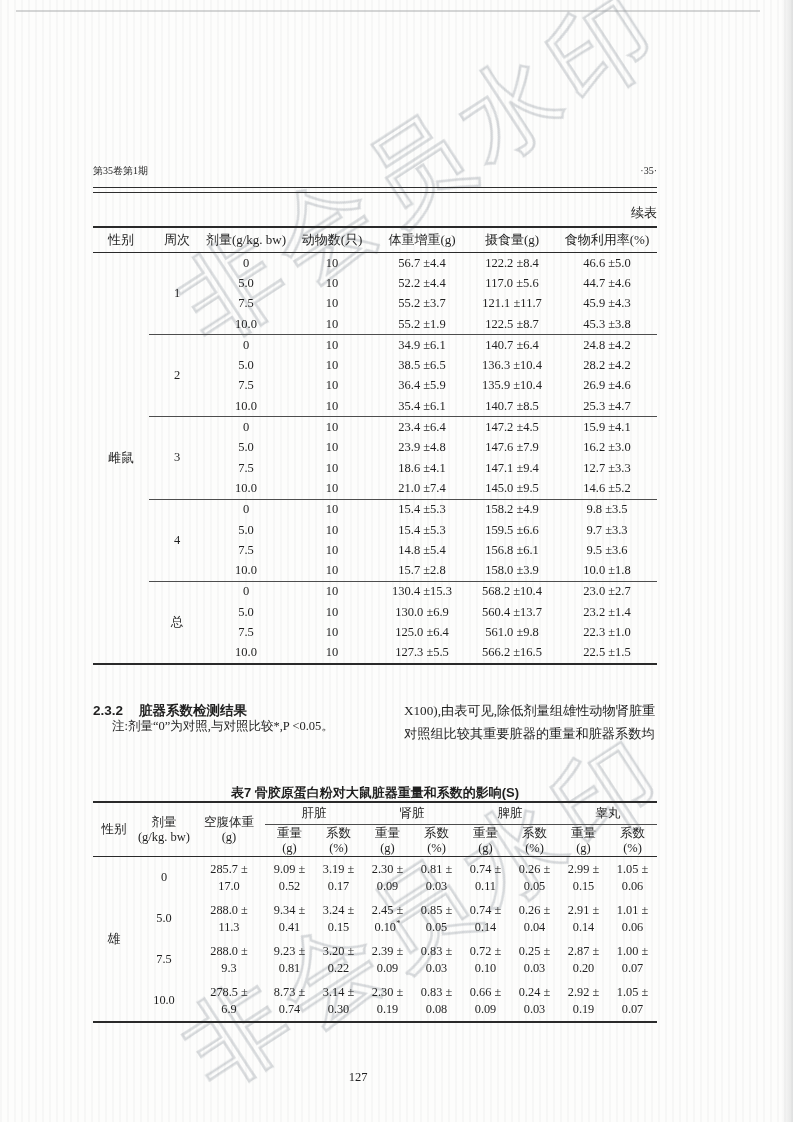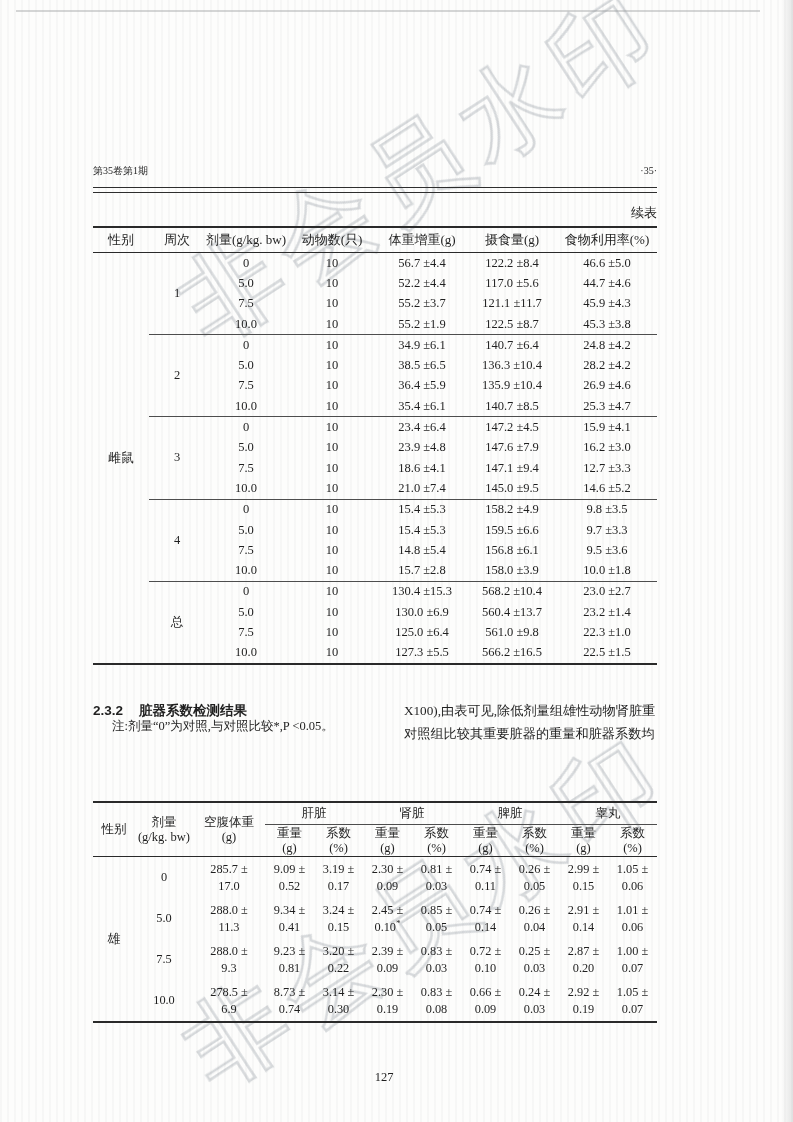--- a/index.html
+++ b/index.html
@@ -47,21 +47,21 @@
     border-top:2px solid #2a2a2a;border-bottom:2px solid #2a2a2a;}
   .t7 thead th{font-weight:normal;font-size:12.5px;text-align:center;vertical-align:middle;padding:0;}
   .t7 thead th.organ{height:21px;border-bottom:1px solid #4d4d4d;}
   .t7 thead th.span2{border-bottom:1.5px solid #2a2a2a;}
   .t7 thead tr.sub th{height:31px;border-bottom:1.5px solid #2a2a2a;}
   .t7 thead .hl{line-height:15px;}
   .t7 tbody td{height:41px;font-size:12.3px;text-align:center;vertical-align:middle;padding:0;}
   .t7 tbody td div{line-height:16.5px;}
   .t7 td.sex{font-size:13px;}
   sup{font-size:9px;vertical-align:super;line-height:0;}
-  .page-number{position:absolute;top:1070px;left:102px;width:564px;text-align:center;font-size:12.5px;}
+  .page-number{position:absolute;top:1070px;left:76px;width:564px;text-align:center;font-size:12.5px;}
 </style>
 </head>
 <body>
 
 <div class="page">
 
   <svg class="wm" width="793" height="1122" viewBox="0 0 793 1122" aria-hidden="true">
     <g font-size="100" font-family="'Liberation Sans','DejaVu Sans',sans-serif" fill="none" stroke="#cfd2d5" stroke-width="2.5" letter-spacing="10" opacity="0.85">
       <text x="420" y="201" text-anchor="middle" transform="rotate(-33 420 165)">非会员水印</text>
       <text x="425" y="946" text-anchor="middle" transform="rotate(-33 425 910)">非会员水印</text>
@@ -256,20 +256,21 @@
   <div class="col-left">
     <div class="sec-head">
       <span class="num">2.3.2</span><span>脏器系数检测结果</span>
     </div>
   </div>
   <div class="col-right">
     <div class="para-line">X100),由表可见,除低剂量组雄性动物肾脏重</div>
     <div class="para-line">对照组比较其重要脏器的重量和脏器系数均</div>
   </div>
 
+  <div class="t7-title">表7  骨胶原蛋白粉对大鼠脏器重量和系数的影响(S)</div>
 
   <table class="t7">
     <colgroup>
       <col style="width:42px">
         <col style="width:58px">
         <col style="width:72px">
       <col style="width:49px">
         <col style="width:49px">
         <col style="width:49px">
         <col style="width:49px">

